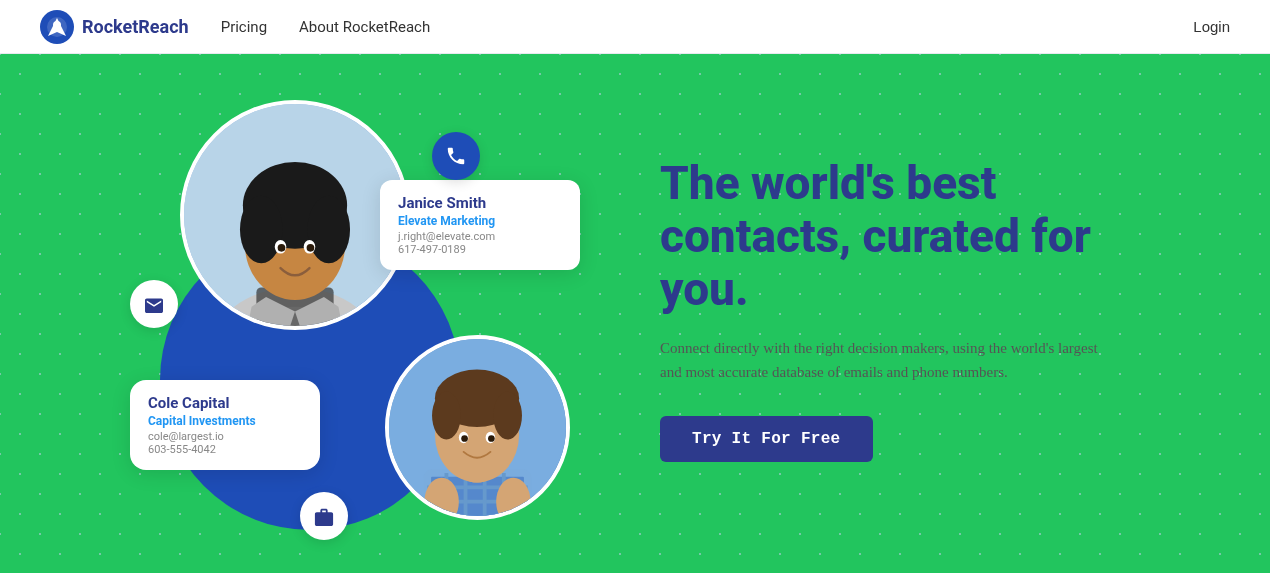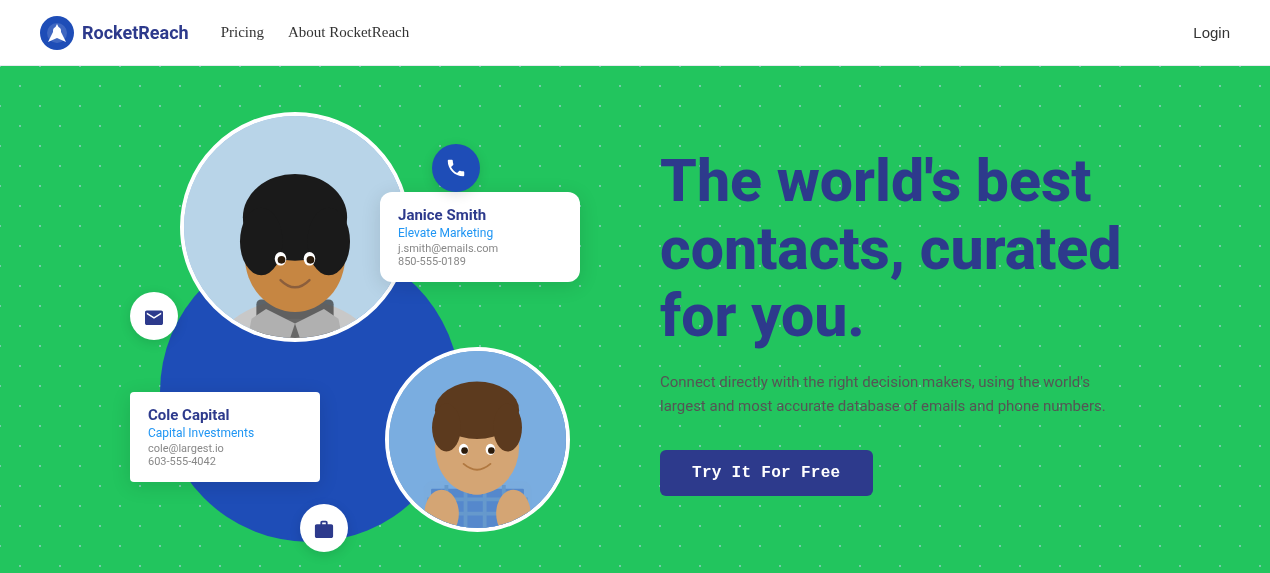--- a/index.html
+++ b/index.html
@@ -10,21 +10,21 @@
       height: 573px;
       overflow: hidden;
       position: relative;
     }
 
     
     nav {
       display: flex;
       align-items: center;
       padding: 0 40px;
-      height: 66px;
+      height: 54px;
       background: #fff;
       border-bottom: 1px solid #e8eaf0;
       position: relative;
       z-index: 10;
     }
     .nav-logo {
       display: flex;
       align-items: center;
       gap: 8px;
       margin-right: 32px;
@@ -34,23 +34,22 @@
       width: 34px;
       height: 34px;
     }
     .nav-brand {
       font-size: 18px;
       font-weight: 700;
       color: #2d3a8c;
     }
     .nav-links {
       display: flex;
-      gap: 24px;
+      gap: 32px;
       flex: 1;
-      font-family: Liberation Serif, serif;
     }
     .nav-link {
       font-size: 15px;
       color: #333;
       text-decoration: none;
       cursor: pointer;
     }
     .nav-actions {
       display: flex;
       align-items: center;
@@ -162,49 +161,49 @@
       z-index: 5;
     }
     .contact-card-1 .name {
       font-size: 15px;
       font-weight: 700;
       color: #2d3a8c;
     }
     .contact-card-1 .company {
       font-size: 12px;
       color: #2196f3;
-      font-weight: 400;
+      font-weight: 700;
       margin: 2px 0;
     }
     .contact-card-1 .detail {
       font-size: 11px;
       color: #888;
     }
 
     
     .contact-card-2 {
       position: absolute;
       bottom: 80px;
       left: 10px;
       background: #fff;
-      border-radius: 4px;
+      border-radius: 16px;
       padding: 14px 18px;
       box-shadow: 0 4px 20px rgba(0,0,0,0.12);
       min-width: 190px;
       z-index: 5;
     }
     .contact-card-2 .name {
       font-size: 15px;
       font-weight: 700;
       color: #2d3a8c;
     }
     .contact-card-2 .company {
       font-size: 12px;
       color: #2196f3;
-      font-weight: 400;
+      font-weight: 700;
       margin: 2px 0;
     }
     .contact-card-2 .detail {
       font-size: 11px;
       color: #888;
     }
 
     
     .icon-bubble {
       position: absolute;
@@ -241,32 +240,33 @@
       left: 180px;
     }
 
     
     .hero-text {
       flex: 1;
       position: relative;
       z-index: 2;
     }
     .hero-headline {
-      font-size: 59px;
+      font-size: 46px;
       font-weight: 800;
       color: #2d3a8c;
       line-height: 1.15;
       margin-bottom: 20px;
     }
     .hero-subtext {
       font-size: 15px;
       color: #555;
       line-height: 1.6;
       max-width: 460px;
       margin-bottom: 32px;
+      font-family: Liberation Serif, serif;
     }
     .btn-cta {
       background: #2d3a8c;
       color: #fff;
       border: none;
       border-radius: 6px;
       padding: 14px 32px;
       font-size: 16px;
       font-weight: 600;
       cursor: pointer;
@@ -385,22 +385,22 @@
 
     <div class="icon-bubble bubble-briefcase">
       <svg width="22" height="20" viewBox="0 0 24 22" fill="#2d3a8c">
         <path d="M20 7h-4V5c0-1.1-.9-2-2-2h-4c-1.1 0-2 .9-2 2v2H4c-1.1 0-2 .9-2 2v11c0 1.1.9 2 2 2h16c1.1 0 2-.9 2-2V9c0-1.1-.9-2-2-2zm-6 0h-4V5h4v2z"></path>
       </svg>
     </div>
 
     <div class="contact-card-1">
       <div class="name">Janice Smith</div>
       <div class="company">Elevate Marketing</div>
-      <div class="detail">j.smith@emails.com</div>
-      <div class="detail">850-555-0189</div>
+      <div class="detail">j.right@elevate.com</div>
+      <div class="detail">617-497-0189</div>
     </div>
 
     <div class="contact-card-2">
       <div class="name">Cole Capital</div>
       <div class="company">Capital Investments</div>
       <div class="detail">cole@largest.io</div>
       <div class="detail">603-555-4042</div>
     </div>
 
   </div>

